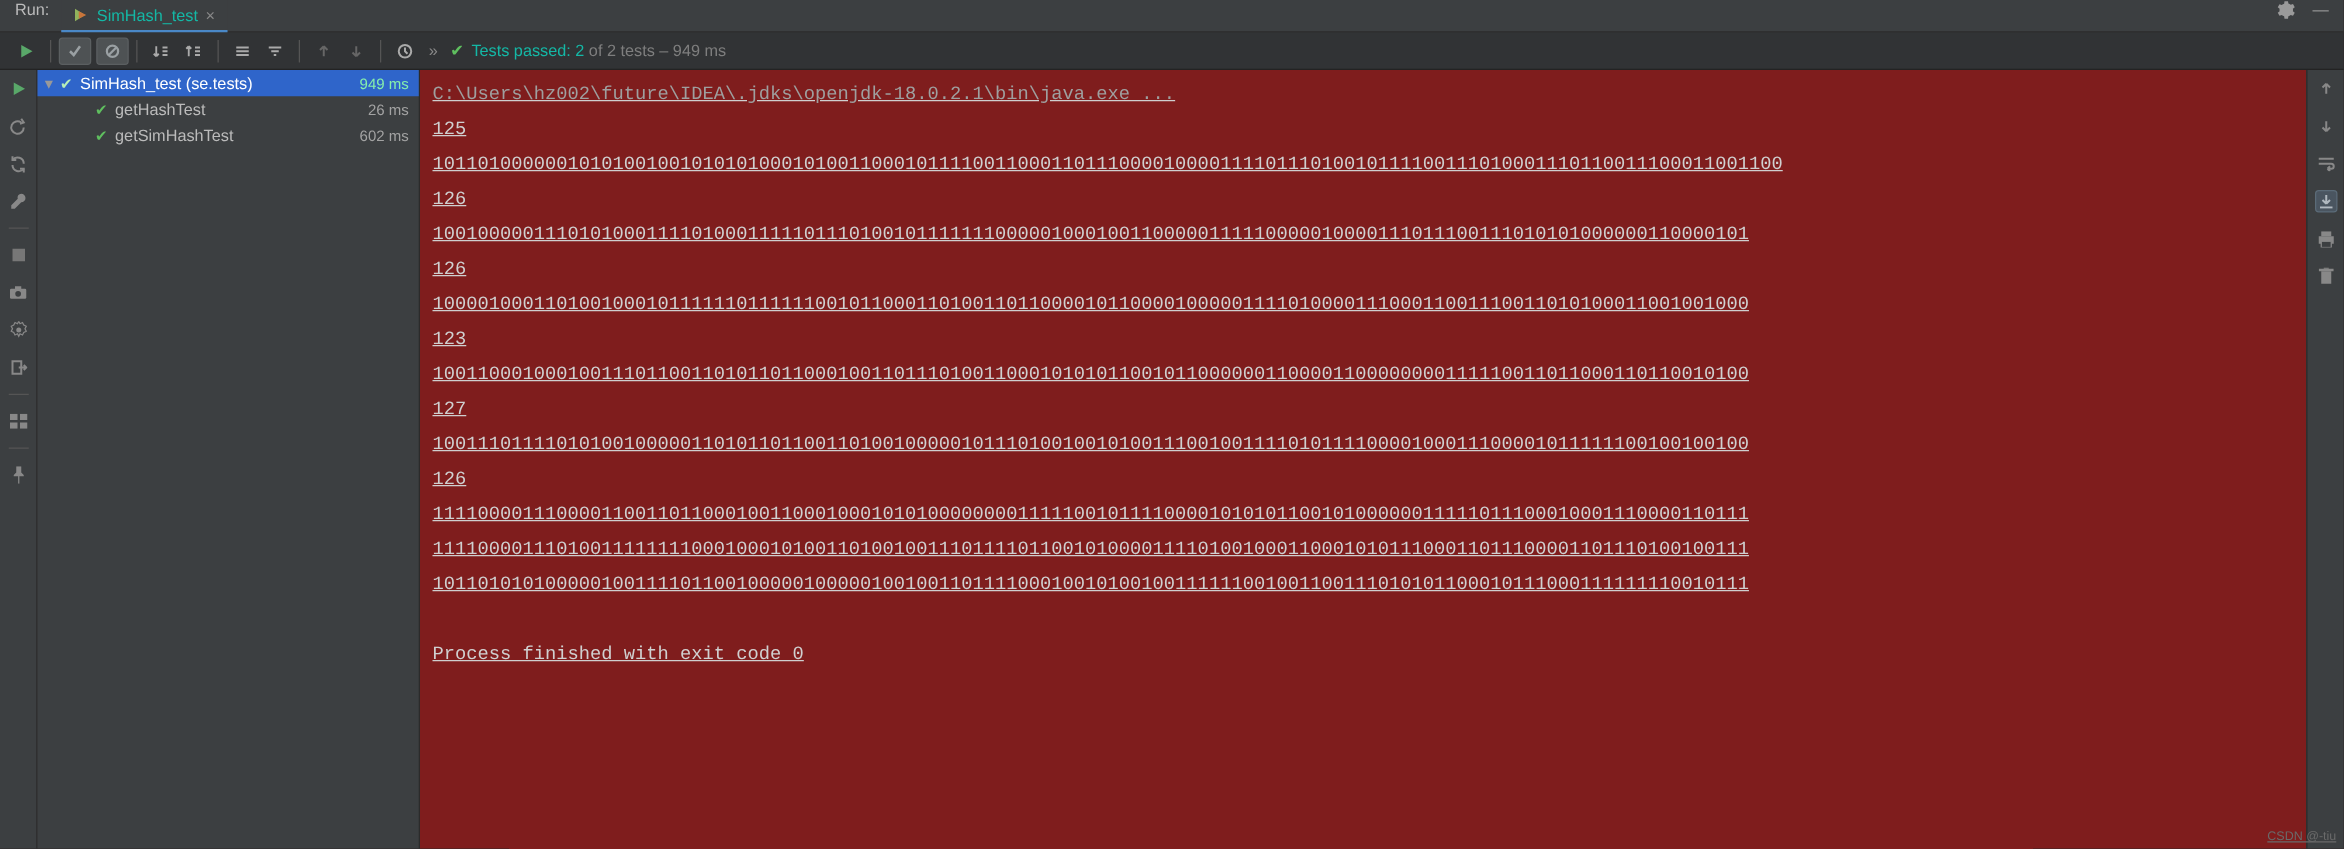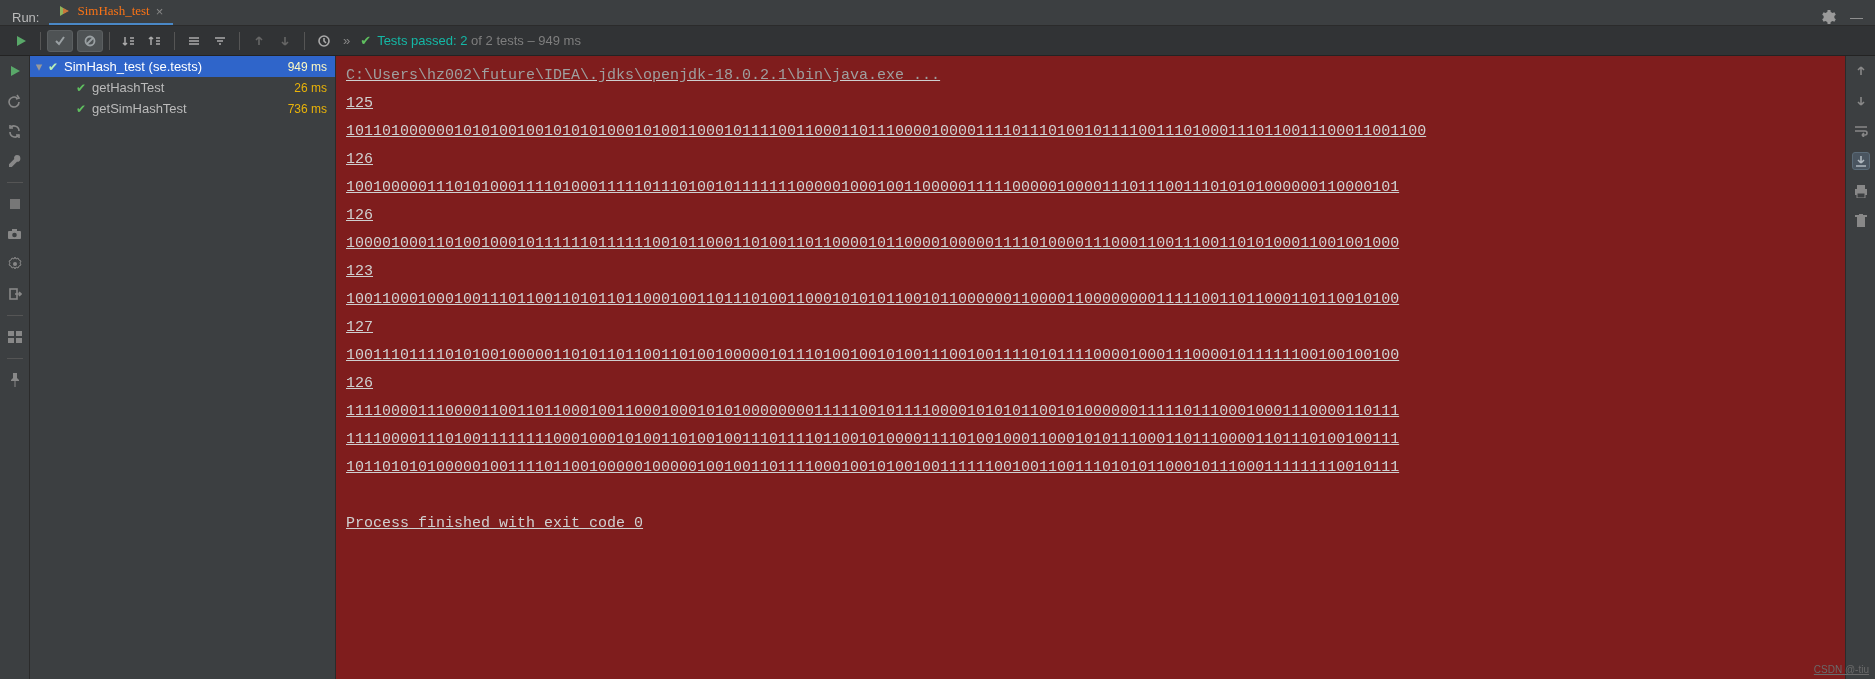--- a/index.html
+++ b/index.html
@@ -1,24 +1,24 @@
 <!DOCTYPE html>
 <html><head>
 <meta charset="utf-8">
 <style>
   * { box-sizing: border-box; margin: 0; padding: 0; }
   html, body { width: 1875px; height: 679px; overflow: hidden; font-family: "Segoe UI", Arial, sans-serif; font-size: 13px; background:#2b2b2b; color:#bbb; }
   .root { display:flex; flex-direction:column; width:100%; height:100%; }
 
   
-  .tabbar { height:26px; background:#3c3f41; display:flex; align-items:flex-end; border-bottom:1px solid #2b2b2b; }
+  .tabbar { height:26px; background:#3c3f41; display:flex; align-items:flex-start; border-bottom:1px solid #2b2b2b; }
   .run-label { padding:0 10px 0 12px; color:#bbbbbb; }
   .tab { display:flex; align-items:center; height:26px; padding:0 10px 0 8px; gap:6px; border-bottom:2px solid #4a88c7; background:#3c3f41; }
   .tab-icon { width:14px; height:14px; display:inline-flex; align-items:center; justify-content:center; }
-  .tab-label { color:#f97316;font-family:Liberation Serif, serif; }
+  .tab-label { color:#14b8a6; }
   .tab-close { color:#888; font-size:13px; line-height:1; }
   .tabbar .spacer { flex:1; }
   .win-btns { display:flex; gap:16px; padding-right:12px; color:#9a9a9a; }
   .win-btns span { cursor:default; }
   .gear { margin-right:14px; }
 
   
   .toolbar { height:30px; background:#313335; display:flex; align-items:center; padding:0 8px; gap:0; border-bottom:1px solid #232323; }
   .tbtn { width:26px; height:22px; display:flex; align-items:center; justify-content:center; color:#aaa; }
   .tgroup { display:flex; align-items:center; gap:0; }
@@ -38,23 +38,23 @@
   .gicon.green { color:#59a869; }
   .lgutter .gsep { width:16px; height:1px; background:#555; }
   .rgutter .active { background:#4a5560; border:1px solid #5b6b78; border-radius:3px; }
 
   
   .tree { width:306px; background:#3c3f41; border-right:1px solid #2b2b2b; display:flex; flex-direction:column; font-size:13px; }
   .node { display:flex; align-items:center; height:21px; padding-right:8px; }
   .node .arrow { width:18px; text-align:center; color:#999; }
   .node .chk { color:#5fbf5f; margin-right:6px; font-size:12px; }
   .node .name { flex:1; white-space:nowrap; overflow:hidden; text-overflow:ellipsis; }
-  .node .time { color:#eab308; font-size:12px; }
+  .node .time { color:#a3a3a3; font-size:12px; }
   .node.selected { background:#2f65ca; color:#ffffff; }
-  .node.selected .time { color:#fef9c3;margin-left:18px; }
+  .node.selected .time { color:#86efac;margin-left:18px; }
   .node.selected .chk { color:#b8f0b8; }
   .node.child { padding-left:46px; }
 
   
   .console { flex:1; background:#7f1d1d; color:#cfcfcf; padding:6px 10px 10px 10px; overflow:hidden;text-decoration:underline; }
   .console pre { font-family: "Consolas","Courier New",monospace; font-size:15px; line-height:28px; white-space:pre; color:#d0d0d0; }
   .console .cmd { color:#9f9f9f; }
 
   .watermark { position:absolute; right:6px; bottom:4px; font-size:10px; color:#6a6a6a;text-decoration:underline; }
 
@@ -232,21 +232,21 @@
         <span class="time">949 ms</span>
       </div>
       <div class="node child">
         <span class="chk">✔</span>
         <span class="name">getHashTest</span>
         <span class="time">26 ms</span>
       </div>
       <div class="node child">
         <span class="chk">✔</span>
         <span class="name">getSimHashTest</span>
-        <span class="time">736 ms</span>
+        <span class="time">602 ms</span>
       </div>
     </div>
 
     <div class="console">
       <pre id="console-pre"><span class="cmd">C:\Users\hz002\future\IDEA\.jdks\openjdk-18.0.2.1\bin\java.exe ...
 </span>125
 101101000000101010010010101010001010011000101111001100011011100001000011110111010010111100111010001110110011100011001100
 126
 100100000111010100011110100011111011101001011111110000010001001100000111110000010000111011100111010101000000110000101
 126

